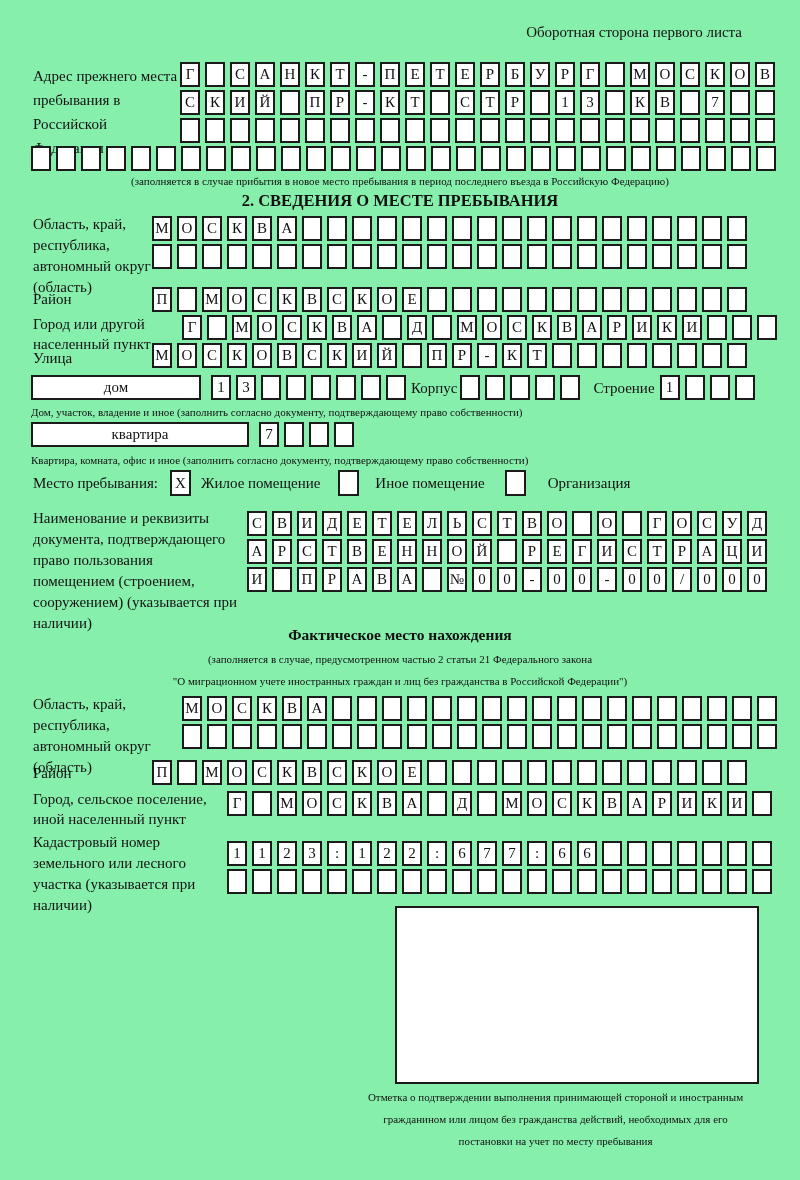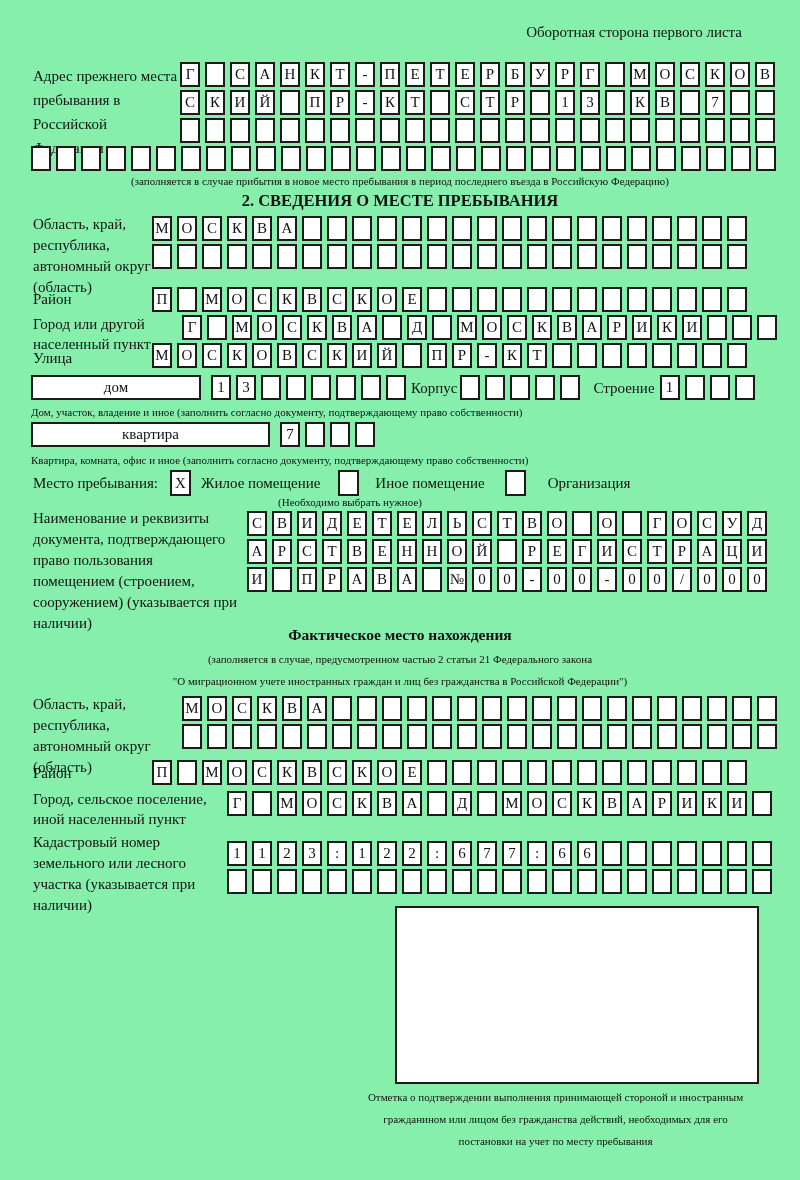--- a/index.html
+++ b/index.html
@@ -306,40 +306,39 @@
     <div class="row" style="position:static;">
         <div class="cb">1</div>
         <div class="cb"></div>
         <div class="cb"></div>
         <div class="cb"></div>
       </div>
   </div>
   <div class="note" style="left:31px;top:404px;">Дом, участок, владение и иное (заполнить согласно документу, подтверждающему право собственности)</div>
 
   <div class="row" style="left:31px;top:422px;">
-    <div class="wbox" style="width:239px;">квартира</div>
+    <div class="wbox" style="width:218px;">квартира</div>
     <div class="row" style="position:static;margin-left:10px;">
         <div class="cb">7</div>
         <div class="cb"></div>
         <div class="cb"></div>
         <div class="cb"></div>
       </div>
   </div>
   <div class="note" style="left:31px;top:452px;">Квартира, комната, офис и иное (заполнить согласно документу, подтверждающему право собственности)</div>
 
   <div class="row" style="left:33px;top:470px;align-items:flex-start;">
     <div class="inl">Место пребывания:</div>
     <div class="ckb" style="margin-left:12px;">X</div>
     <div class="inl" style="margin-left:10px;">Жилое помещение</div>
     <div class="ckb" style="margin-left:18px;"></div>
     <div class="inl" style="margin-left:16px;">Иное помещение</div>
     <div class="ckb" style="margin-left:20px;"></div>
     <div class="inl" style="margin-left:22px;">Организация</div>
   </div>
-  <div class="note" style="left:0;top:494px;width:700px;text-align:center;">(Необходимо выбрать нужное)</div>
 
   <div class="lbl" style="left:33px;top:508px;width:205px;">Наименование и реквизиты документа, подтверждающего право пользования помещением (строением, сооружением) (указывается при наличии)</div>
   <div class="row" style="left:247px;top:511px;">
       <div class="cb">С</div>
       <div class="cb">В</div>
       <div class="cb">И</div>
       <div class="cb">Д</div>
       <div class="cb">Е</div>
       <div class="cb">Т</div>
       <div class="cb">Е</div>

